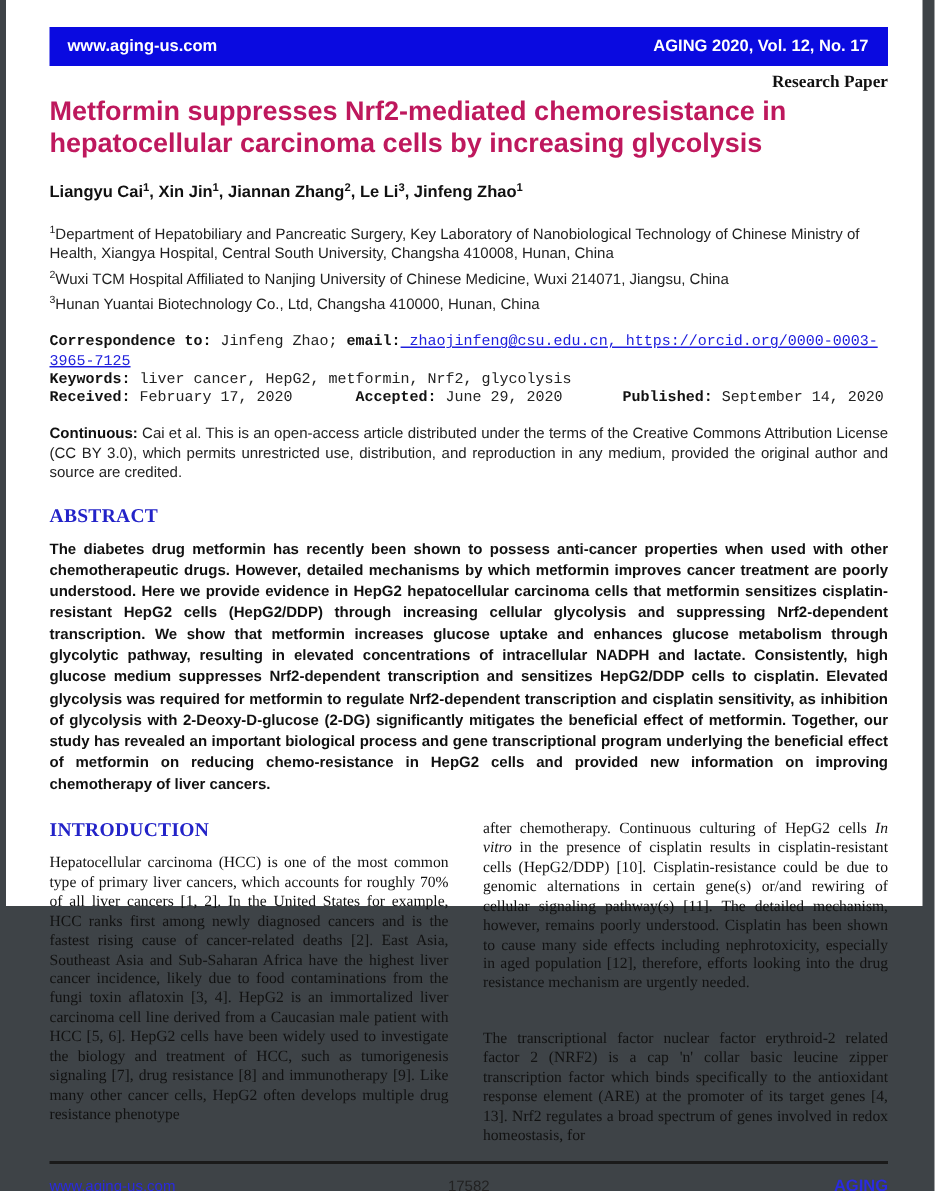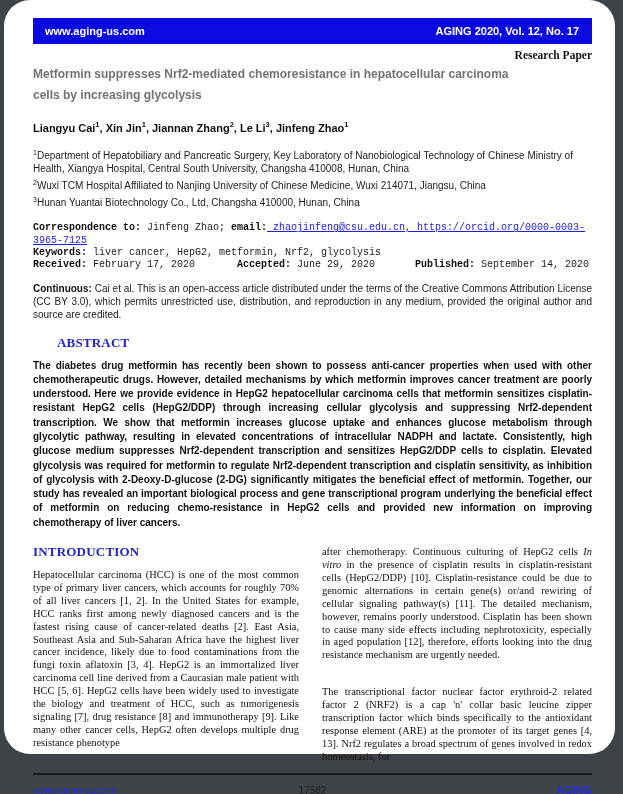--- a/index.html
+++ b/index.html
@@ -6,24 +6,23 @@
   html, body { width: 623px; height: 794px; }
   body {
     background: #3e4347;
     font-family: "Liberation Sans", sans-serif;
     position: relative;
     overflow: hidden;
   }
   .page {
     position: absolute;
     left: 4px; top: 0;
-    width: 611px; height: 754px;
+    width: 611px; height: 604px;
     background: #ffffff;
     padding: 18px 23px 0 29px;
-    border-radius: 26px;
   }
   
   .header-bar {
     background: #0a0ae0;
     color: #ffffff;
     height: 26px;
     display: flex;
     align-items: center;
     justify-content: space-between;
     padding: 0 13px 0 12px;
@@ -32,22 +31,22 @@
   }
   .kicker {
     text-align: right;
     font-family: "Liberation Serif", serif;
     font-weight: bold;
     font-size: 11.5px;
     color: #111;
     margin-top: 5px;
   }
   .title {
-    color: #737373;
-    font-size: 12px;
+    color: #be185d;
+    font-size: 18px;
     font-weight: bold;
     line-height: 21px;
     max-width: 498px;
     margin-top: 3px;
   }
   .authors {
     margin-top: 14px;
     font-size: 11px;
     font-weight: bold;
     color: #111;
@@ -83,21 +82,21 @@
     text-align: justify;
   }
   .copyright .lbl { font-weight: bold; color: #111; }
   .section-heading {
     font-family: "Liberation Serif", serif;
     font-weight: bold;
     font-size: 13px;
     color: #2323c8;
     letter-spacing: 0.2px;
   }
-  .abstract-heading { margin-top: 13px; margin-left: 24px; }
+  .abstract-heading { margin-top: 13px; }
   .abstract-body {
     margin-top: 8px;
     font-size: 10px;
     font-weight: bold;
     line-height: 14.3px;
     text-align: justify;
     color: #111;
   }
   .columns {
     margin-top: 16px;

